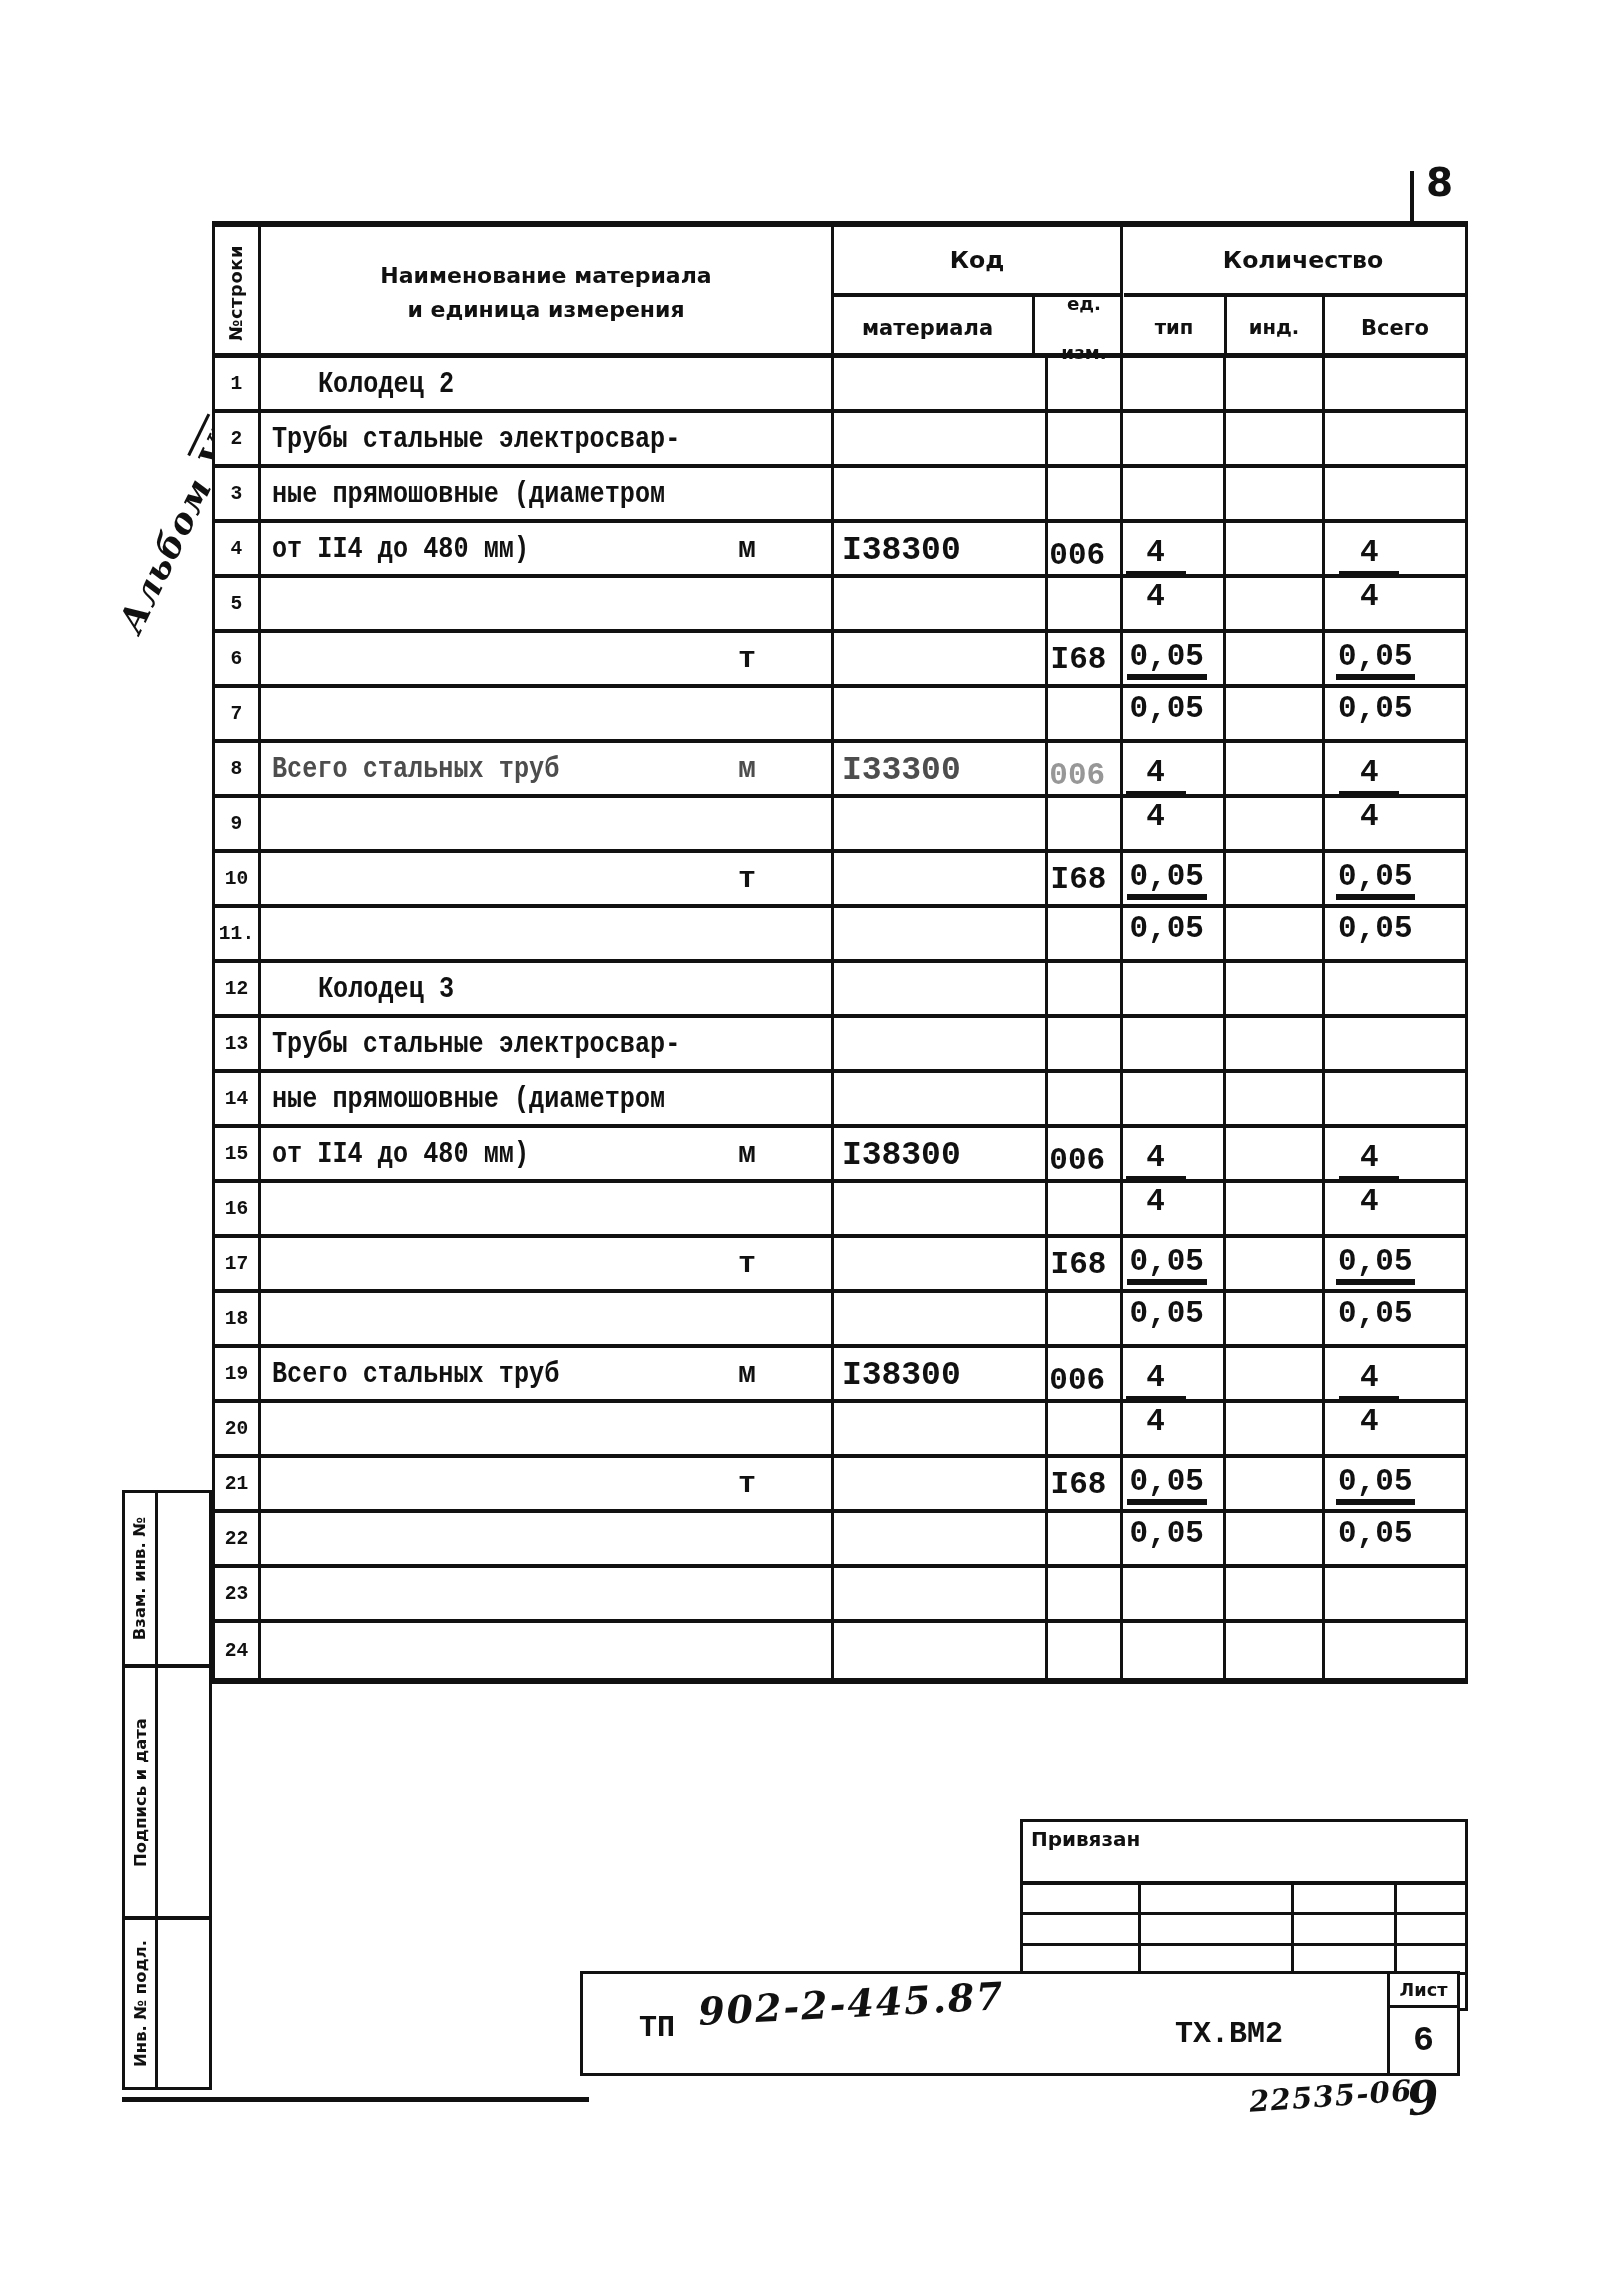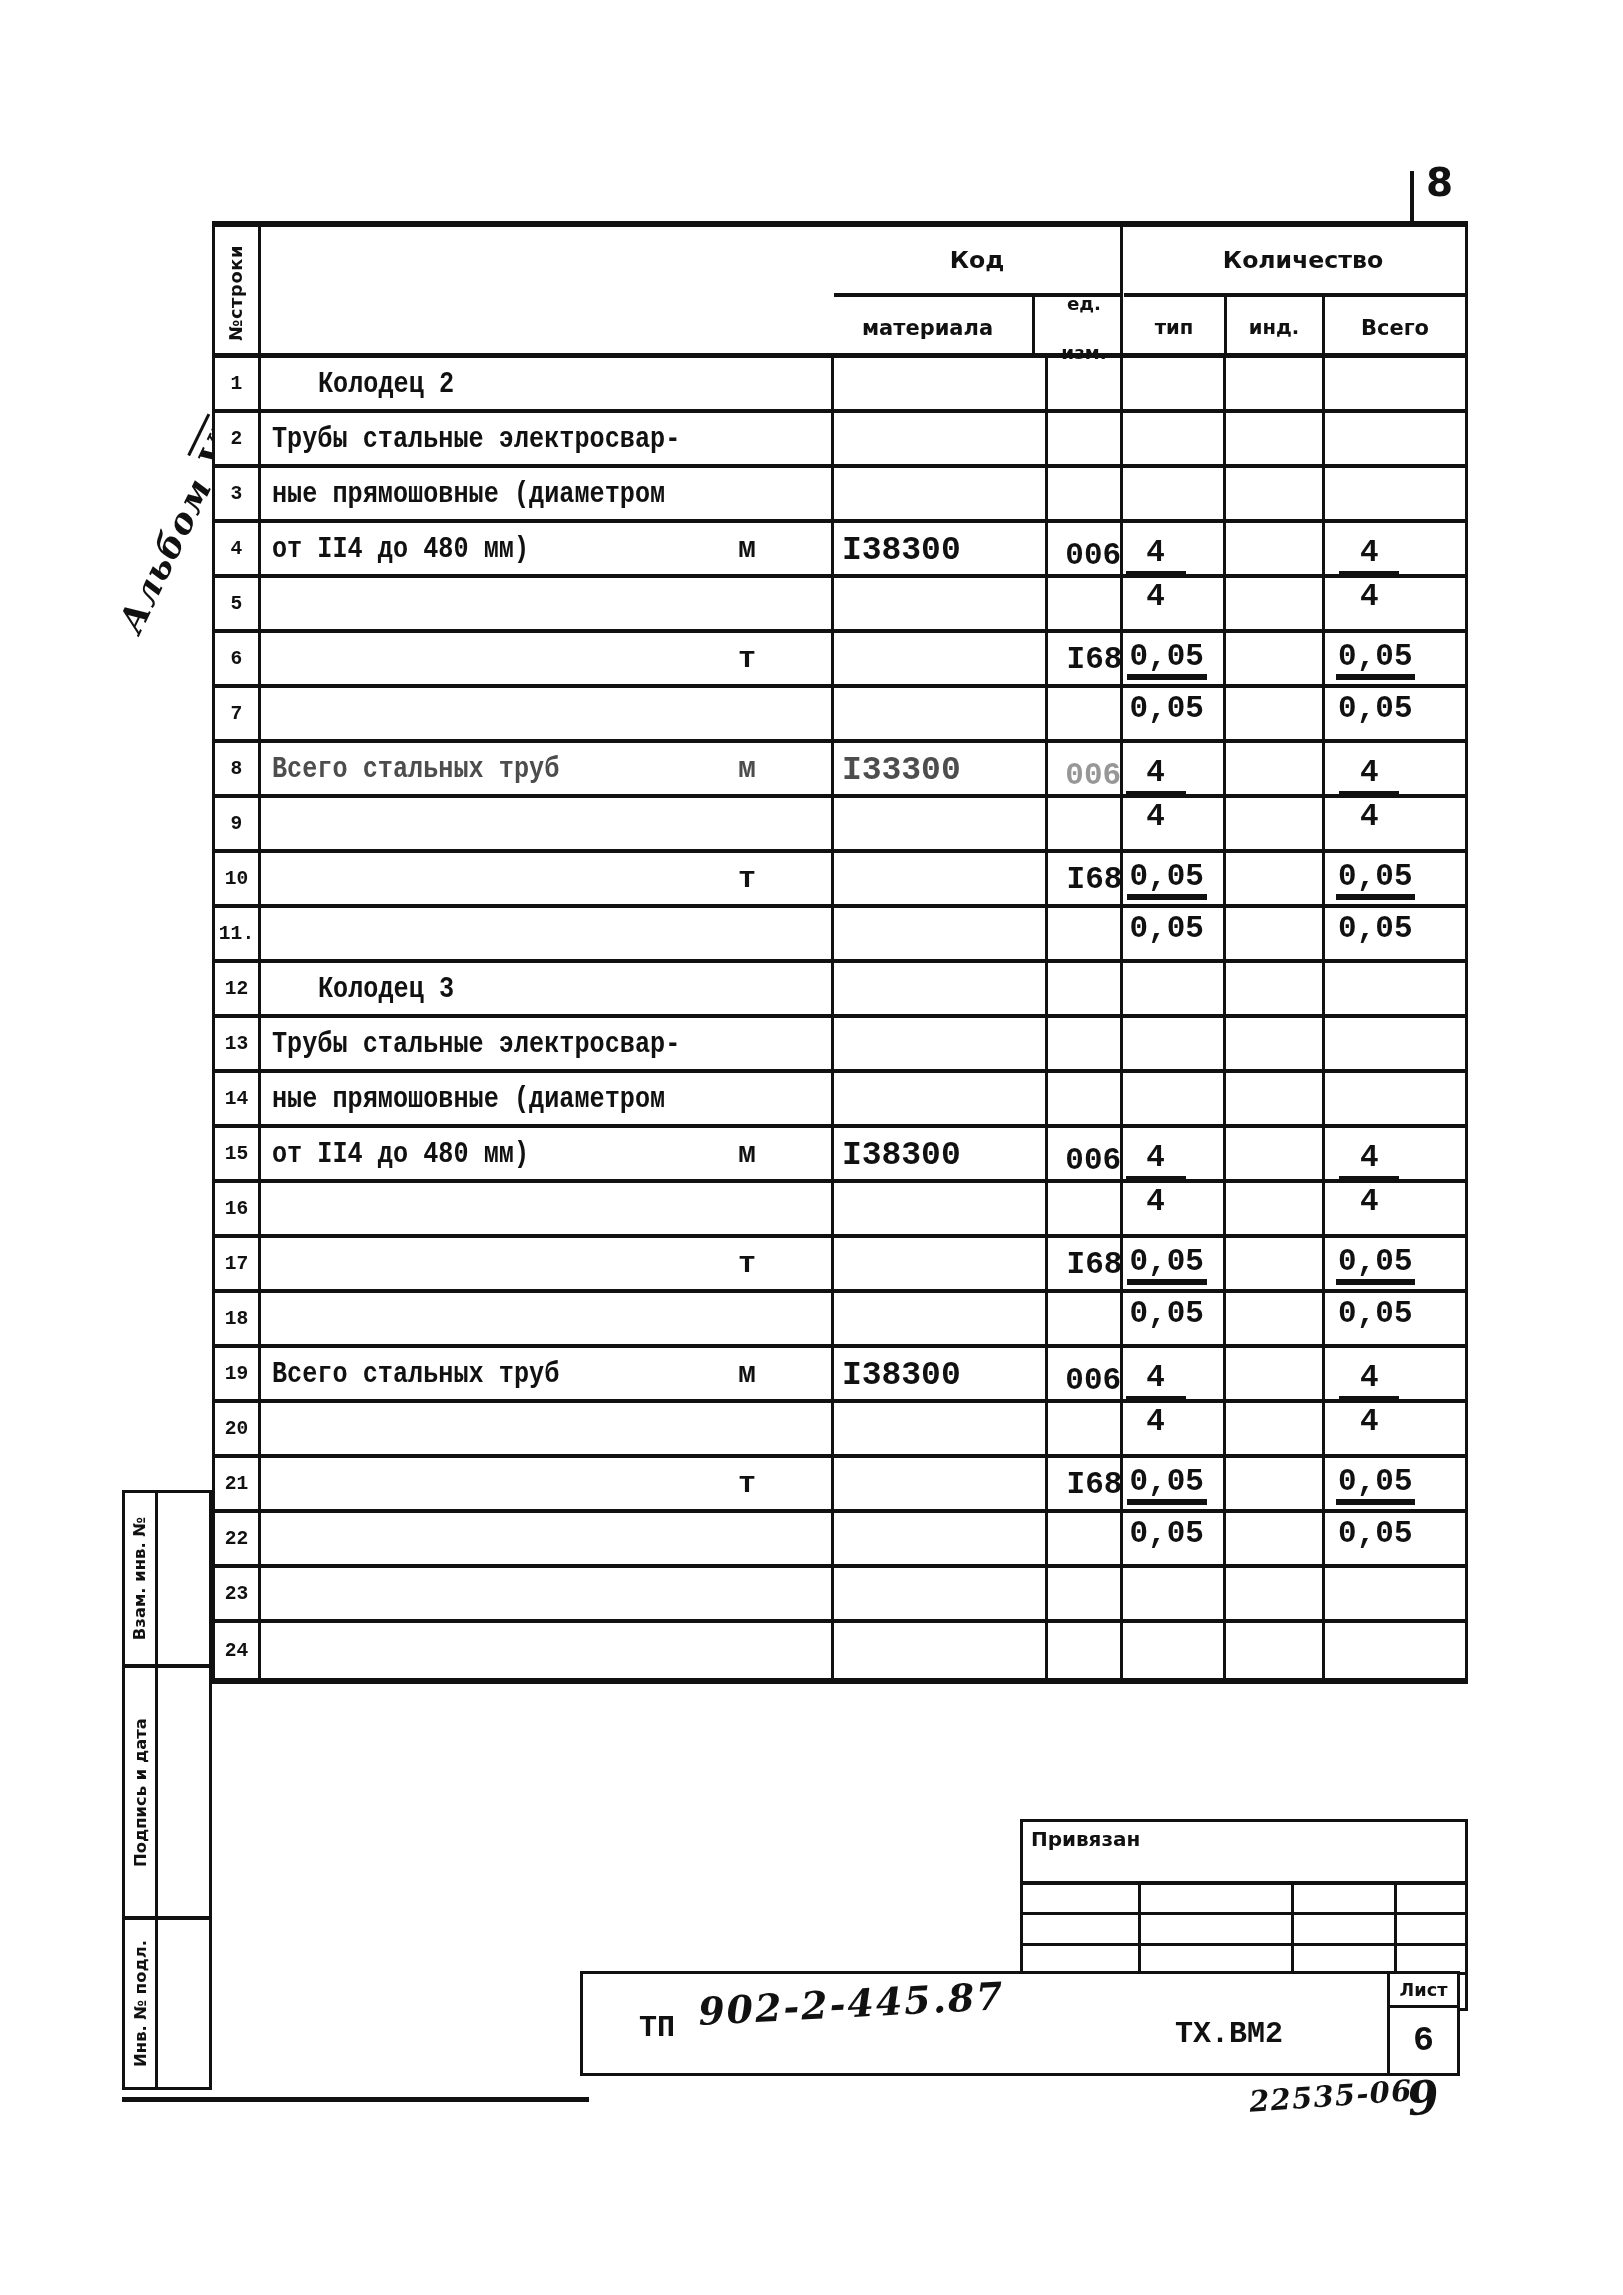--- a/index.html
+++ b/index.html
@@ -45,21 +45,21 @@
   .c.lastrow{ border-bottom:none; }
   .cnum{ display:flex; align-items:center; justify-content:center;
          font:700 19.6px "Liberation Mono", monospace; }
   .cname{ display:flex; align-items:flex-end; padding:0 0 7.9px 10.5px; }
   .ntext{ font:700 30px "Liberation Mono", monospace; white-space:nowrap; display:inline-block;
           transform:scaleX(.84); transform-origin:0 100%; }
   .ntext.center{ margin-left:46px; }
   .uletter{ position:absolute; left:477px; bottom:7.9px; font:700 30px "Liberation Mono", monospace; }
   .ccode{ display:flex; align-items:flex-end; padding:0 0 5.2px 7.9px; }
   .ccode span{ font:700 33px "Liberation Mono", monospace; }
-  .uc{ font:700 31px "Liberation Mono", monospace; position:absolute;padding-left:16px; }
+  .uc{ font:700 31px "Liberation Mono", monospace; position:absolute; }
   .ucb{ left:1.3px; bottom:1.3px; }
   .ucc{ left:2.6px; top:50%; transform:translateY(-50%); }
   .val{ font:700 31px "Liberation Mono", monospace; line-height:1; }
   .vb { position:absolute; bottom:-2.6px; left:2.6px; min-width:60px; text-align:center; padding-bottom:2.6px; }
   .vt { position:absolute; top:2.6px;    left:2.6px; min-width:60px; text-align:center; }
   .vb2{ position:absolute; bottom:3.9px; left:3.9px; padding:0 2.6px 2.6px; }
   .vt2{ position:absolute; top:5.2px;    left:3.9px; padding:0 2.6px; }
   .u  { border-bottom:6.5px solid var(--ink); }
   .cvs .vb,.cvs .vt{ left:14.4px; }
   .cvs .vb2,.cvs .vt2{ left:10.5px; }
@@ -123,20 +123,24 @@
   <div class="album">
     <span>Альбом</span>
     <span class="vi">VI</span>
   </div>
 
   <div class="mtable">
     <div class="thead">
       <div class="hc h-rows">
           <span>№строки</span>
         </div>
+      <div class="hc h-name">
+        <span>Наименование материала</span>
+        <span>и единица измерения</span>
+      </div>
       <div class="hc h-code">Код</div>
       <div class="hc h-qty">Количество</div>
       <div class="hc h-mat">материала</div>
       <div class="hc h-unit">
         <span>ед.</span>
         <span>изм.</span>
       </div>
       <div class="hc h-tip">тип</div>
       <div class="hc h-ind">инд.</div>
       <div class="hc h-vsego">Всего</div>

